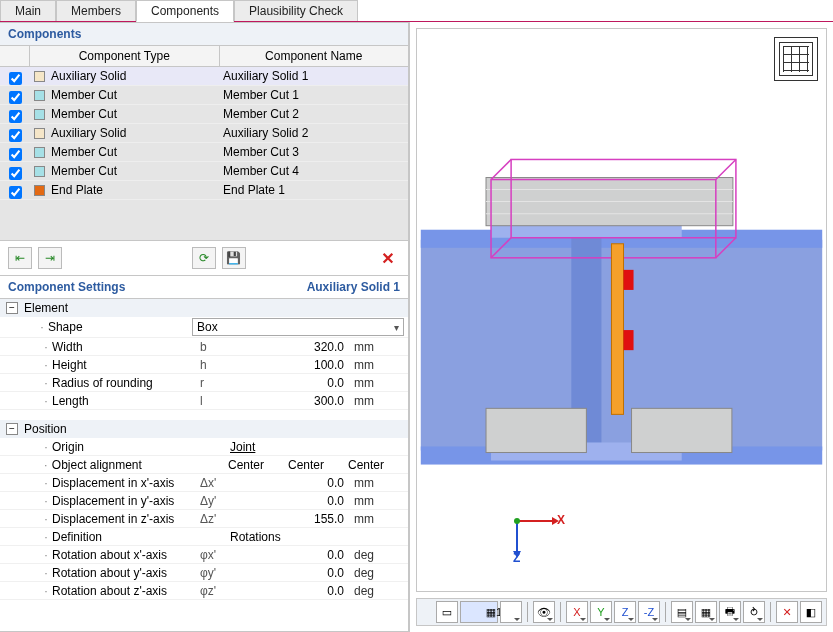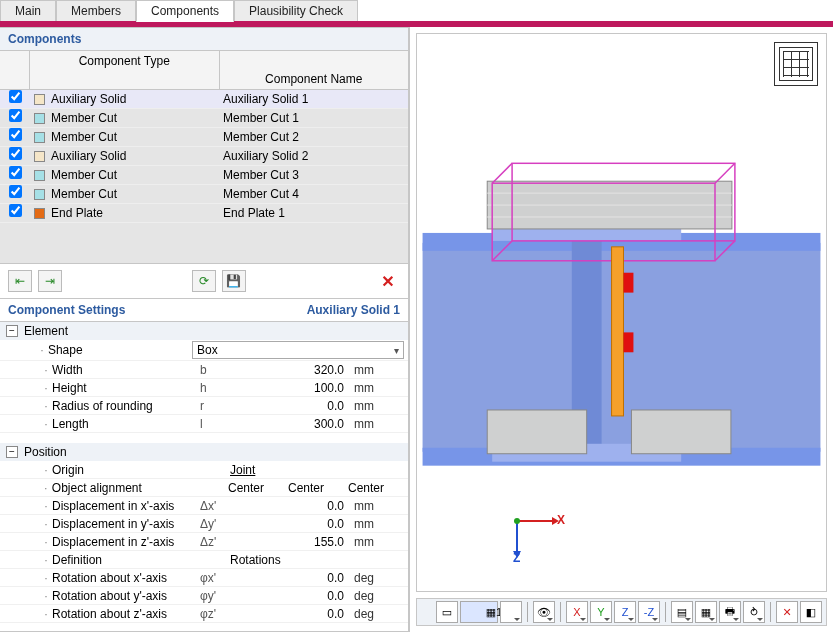--- a/index.html
+++ b/index.html
@@ -1,31 +1,31 @@
 <!DOCTYPE html>
 <html><head>
   <meta charset="utf-8">
   <style>
     * { box-sizing: border-box; margin: 0; padding: 0; font-family: "Segoe UI", Arial, sans-serif; font-size: 12px; }
     body { background: #fff; width: 833px; height: 632px; overflow: hidden; display: flex; flex-direction: column; }
-    .topbar { display: flex; border-bottom: 6px solid #be185d; align-items: flex-end; }
+    .topbar { display: flex; border-bottom: 1px solid #be185d; align-items: flex-end; }
     .tab { padding: 3px 14px; background: #ececec; border: 1px solid #c6c6c6; border-bottom: none; margin-right: 0; cursor: default; color:#222;}
     .tab.active { background: #fff; font-weight: 400; border-bottom: 1px solid #fff; margin-bottom:-1px;}
     .main-area { display: flex; flex: 1; overflow: hidden; }
     .left-pane { width: 410px; display: flex; flex-direction: column; border-right: 1px solid #c6c6c6;}
     .panel-header { background: #eef2f7; color: #2d5ba0; font-weight: 600; padding: 4px 8px; border: 1px solid #c6c6c6; border-left:none;}
     .panel-sub { display: flex; justify-content: space-between; align-items: center; padding: 4px 8px; border: 1px solid #c6c6c6; border-top:none; border-left:none;}
     .panel-sub .title { color: #2d5ba0; font-weight: 600; }
     .panel-sub .sel { color: #2d5ba0; font-weight:600;}
     .component-table { border:1px solid #c6c6c6; border-left:none; border-top:none; background:#e5e5e5;}
     .component-head { display: flex; background: #f4f4f4; border-bottom: 1px solid #c6c6c6; }
     .component-head div { padding: 3px 6px; text-align: center; flex: 1; border-right: 1px solid #c6c6c6; }
     .component-head div:first-child { flex:0 0 30px; border-right:1px solid #c6c6c6;}
-    .component-head div:last-child { border-right: none; margin-top: 18px; }
-    .comp-row { display: flex; align-items: flex-start; padding:0; border-bottom:1px solid #eee;}
+    .component-head div:last-child { border-right: none; }
+    .comp-row { display: flex; align-items: flex-end; padding:0; border-bottom:1px solid #eee;}
     .comp-row.selected { background: #e8e8f7; }
     .comp-chk { width: 30px; display:flex; align-items:center; justify-content:center;}
     .comp-type { flex: 1; display:flex; align-items:center; gap:6px; padding:2px 4px;}
     .comp-name { flex: 1; padding:2px 4px;}
     .color-sw { width: 11px; height: 11px; display:inline-block; border:1px solid #888;}
     .toolbar-small { display:flex; justify-content:space-between; align-items:center; padding:6px 8px; border:1px solid #c6c6c6; border-top:none; border-left:none;}
     .tbtn-group { display:flex; gap:6px; }
     .tbtn { width:24px; height:22px; background:#f4f4f4; border:1px solid #bbb; display:flex; align-items:center; justify-content:center; font-size:12px;}
     .prop-grid { flex:1; overflow:auto; border:1px solid #c6c6c6; border-left:none; border-top:none; background:#fff;}
     .prop-section { display:flex; align-items:center; background:#eef2f7; padding:2px 6px; gap:6px;}

